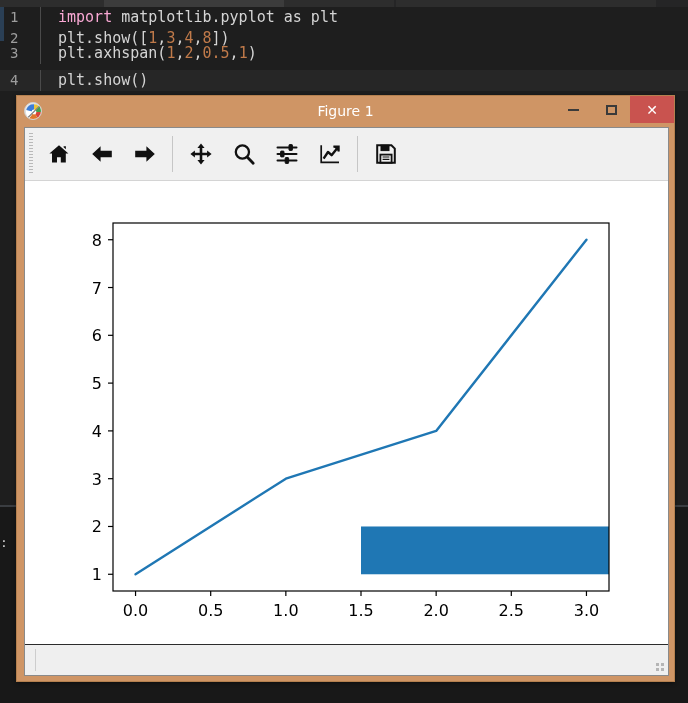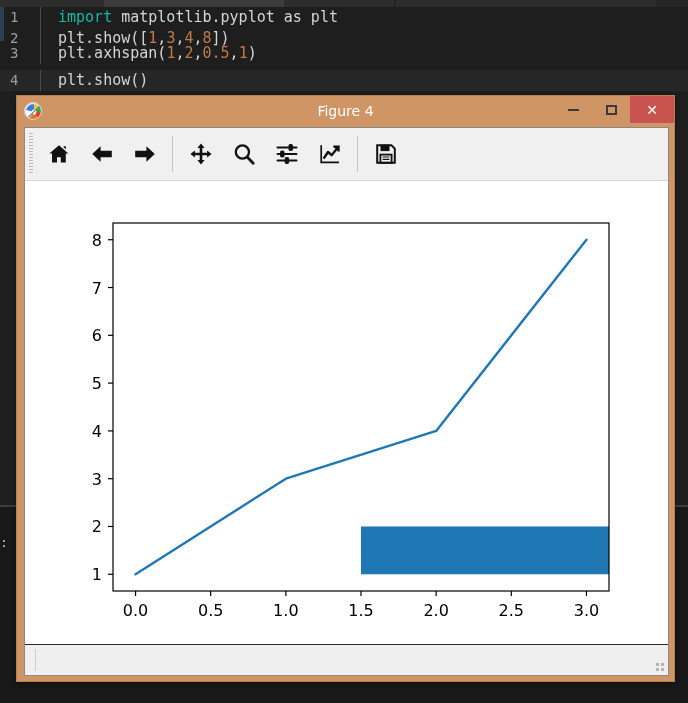--- a/index.html
+++ b/index.html
@@ -39,21 +39,21 @@
   .code-line.current { background: #262626; }
   .code-line .ln {
     display: inline-block; width: 40px; text-align: left;
     padding-left: 10px; color: #9d9d9d; font-size: 14px;
   }
   .code-line .vbar {
     display: inline-block; width: 18px;
     border-left: 1px solid #4a4a4a; height: 21px;
     vertical-align: top;
   }
-  .tok-kw  { color: #14b8a6; }
+  .tok-kw  { color: #f9a8d4; }
   .tok-num { color: #c07a4a; }
   .tok-pun { color: #d4d4d4; }
   .tok-txt { color: #d4d4d4; text-align: center; }
 
   
   .panel-split {
     position: absolute; left: 0; top: 505px; width: 688px; height: 2px;
     background: #3a3d41;
   }
   .term {
@@ -191,21 +191,21 @@
           <path d="M9 9 L9 1.2 A7.8 7.8 0 0 1 14.5 3.5 Z" fill="#e8c53a"></path>
           <path d="M9 9 L14.5 3.5 A7.8 7.8 0 0 1 16.5 9 Z" fill="#3fa34d"></path>
           <path d="M9 9 L16.5 9 A7.8 7.8 0 0 1 13 15.8 Z" fill="#d8453a"></path>
           <path d="M9 9 L13 15.8 A7.8 7.8 0 0 1 4 15.2 Z" fill="#e0772c"></path>
           <path d="M9 9 L4 15.2 A7.8 7.8 0 0 1 1.3 7 Z" fill="#ffffff"></path>
           <path d="M9 9 L1.3 7 A7.8 7.8 0 0 1 9 1.2 Z" fill="#3b7dd8"></path>
           <circle cx="9" cy="9" r="2.4" fill="#ffffff"></circle>
           <path d="M3 14.5 L14.5 3.2" stroke="#7a7a7a" stroke-width="1.1" fill="none"></path>
         </svg>
       </div>
-      <div class="win-title">Figure 4</div>
+      <div class="win-title">Figure 1</div>
       <div class="win-btns">
         <div class="win-btn min">
           <span class="min-glyph"></span>
         </div>
         <div class="win-btn max">
           <span class="max-glyph"></span>
         </div>
         <div class="win-btn close">
           <span>✕</span>
         </div>

